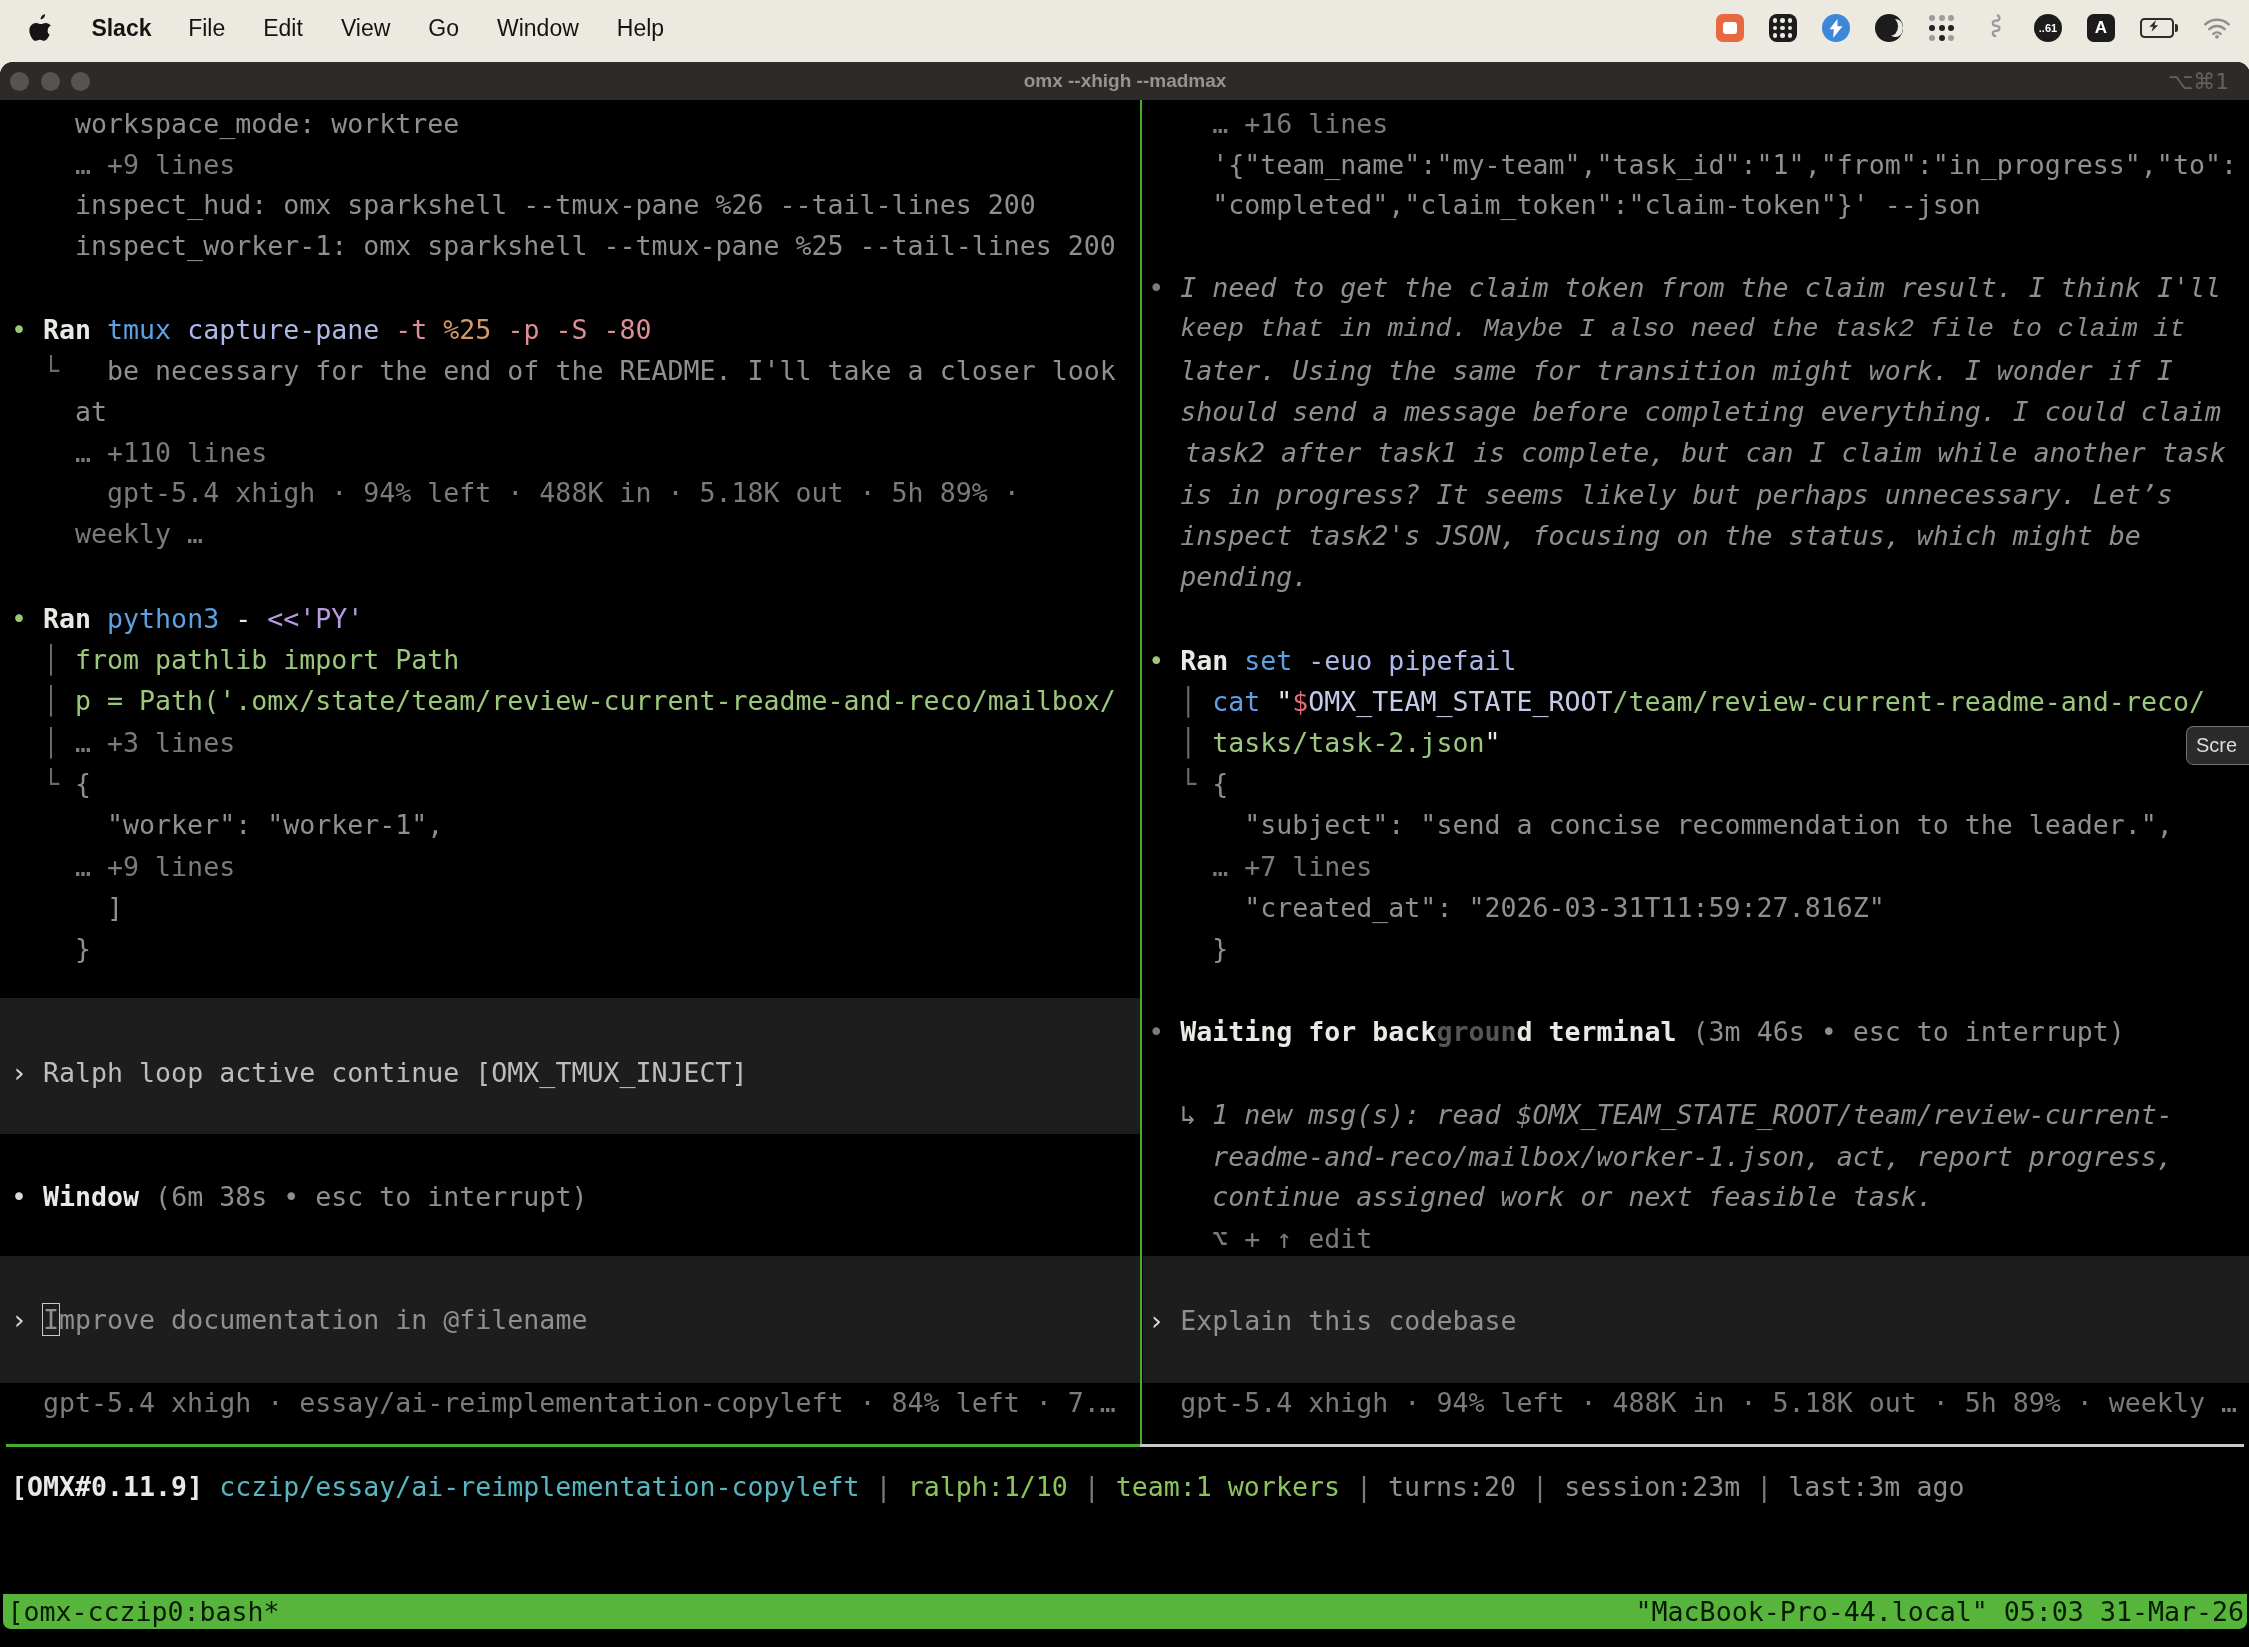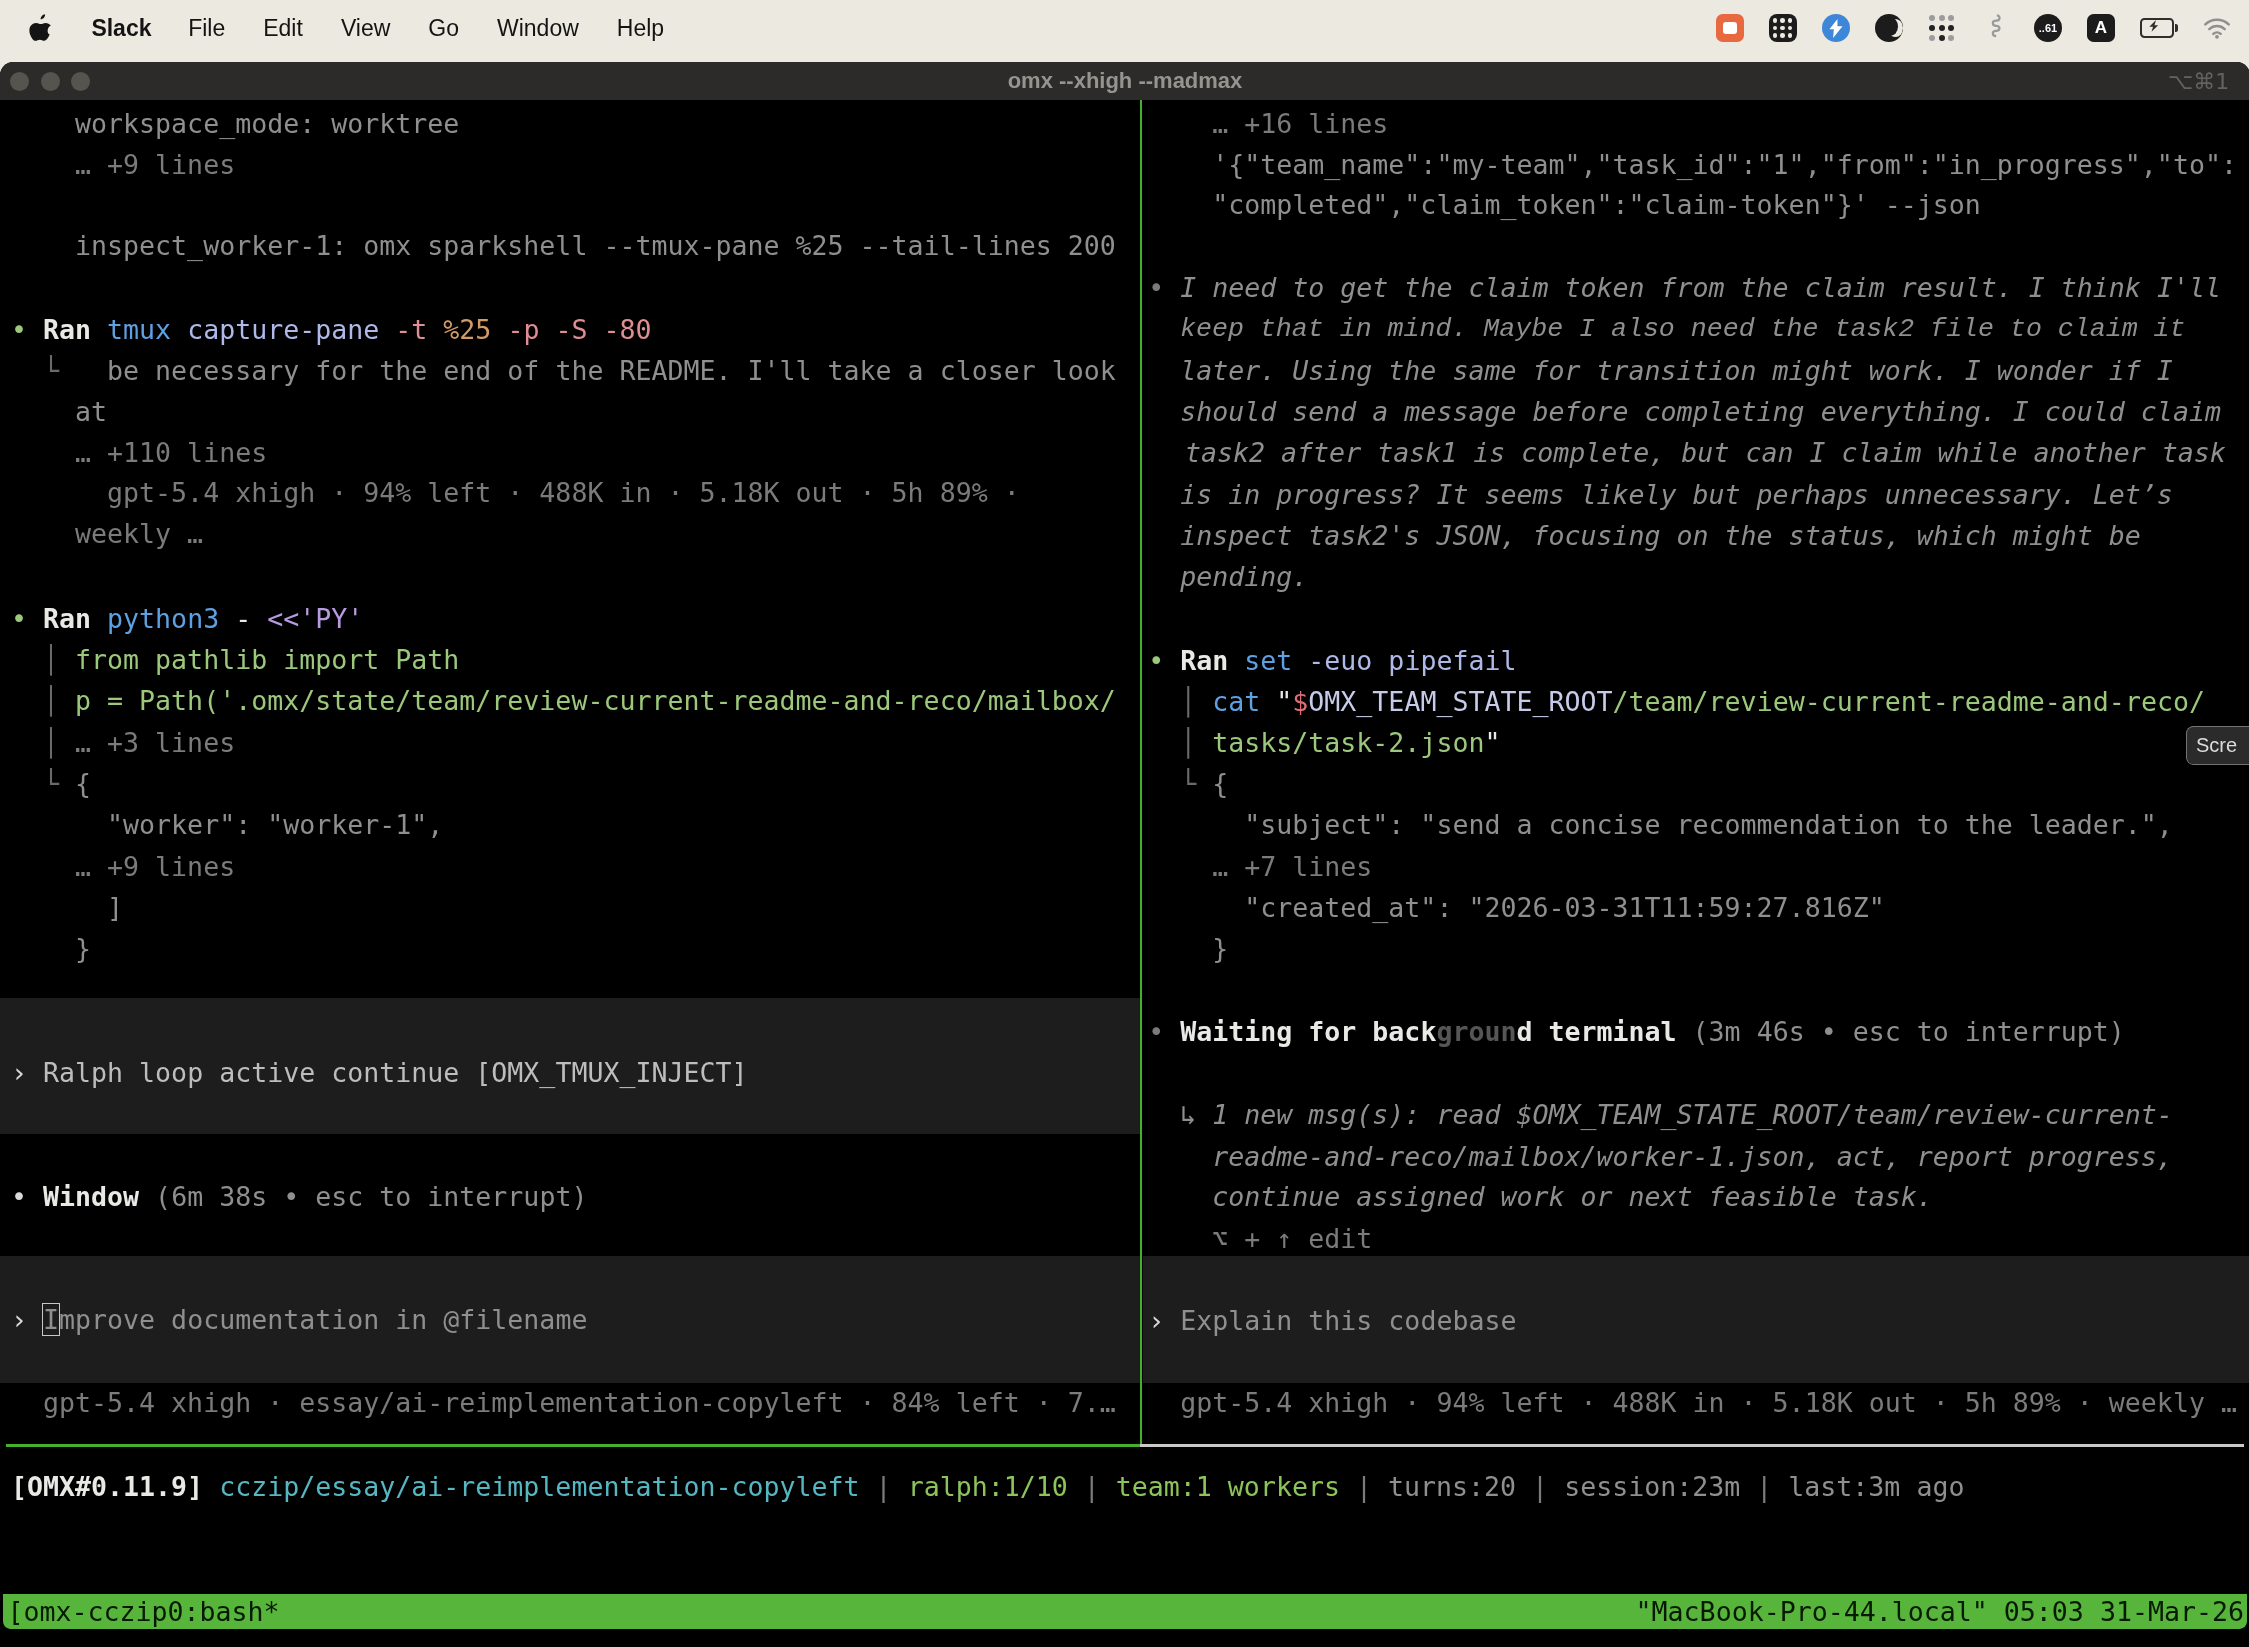--- a/index.html
+++ b/index.html
@@ -31,21 +31,21 @@
   .ic-batt{width:38px;}
   .batt-body{width:29.5px;height:16px;border:2.2px solid #2e2e2e;border-radius:4.4px;position:relative;}
   .batt-tip{width:3px;height:7.4px;background:#2e2e2e;border-radius:0 2.2px 2.2px 0;margin-left:1.5px;}
   
   .window{position:absolute;top:62px;left:0;width:2250px;height:1568px;background:#000;
     border-radius:13.3px;z-index:2;}
   .titlebar{position:absolute;top:0;left:0;width:100%;height:38px;background:var(--titlebar_bg);
     border-radius:13.3px 13.3px 0 0;}
   .dot{position:absolute;top:9.6px;width:19px;height:19px;border-radius:50%;background:#56544e;}
   .wtitle{position:absolute;top:0;left:0;width:100%;height:38px;display:flex;align-items:center;justify-content:center;
-    font-family:"Liberation Sans",sans-serif;font-weight:bold;font-size:22px;color:#96948f;}
+    font-family:"Liberation Sans",sans-serif;font-weight:bold;font-size:19px;color:#96948f;}
   .wbadge{position:absolute;top:6.6px;right:20.7px;font-family:"DejaVu Sans",sans-serif;font-size:22px;color:#63625e;}
   
   .pane{position:absolute;top:0;height:1648px;z-index:5;}
   .tline{position:absolute;white-space:pre;font-size:26.6px;line-height:34px;height:34px;}
   .band{position:absolute;left:0;background:var(--band_bg);z-index:-1;}
   .vdiv{position:absolute;top:100px;left:1140px;width:2.2px;height:1345px;background:var(--border_green);z-index:6;}
   .bline-l{position:absolute;top:1444px;left:5.9px;width:1135px;height:3px;background:var(--border_green);z-index:6;}
   .bline-r{position:absolute;top:1444px;left:1140px;width:1104px;height:3px;background:var(--border_gray);z-index:6;}
   .scre{position:absolute;top:726px;left:2186px;width:68px;height:37px;background:#2b2b2b;
     border:1.5px solid #747474;border-right:none;border-radius:7.4px 0 0 7.4px;color:#dcdcdc;
@@ -157,20 +157,21 @@
     <span class="wtitle">omx --xhigh --madmax</span>
     <span class="wbadge">⌥⌘1</span>
   </div>
 </div>
 
 <div class="pane" style="left: 0px; width: 1140px;">
     <div class="band" style="top: 998px; height: 136px; width: 1140px;"></div>
     <div class="band" style="top: 1256px; height: 127px; width: 1140px;"></div>
     <div class="tline" style="top: 107px; left: 11px;"><span class="c-gray">    workspace_mode: worktree</span></div>
     <div class="tline" style="top: 148px; left: 11px;"><span class="c-dim">    … +9 lines</span></div>
+    <div class="tline" style="top: 188px; left: 11px;"><span class="c-gray">    inspect_hud: omx sparkshell --tmux-pane %26 --tail-lines 200</span></div>
     <div class="tline" style="top: 229px; left: 11px;"><span class="c-gray">    inspect_worker-1: omx sparkshell --tmux-pane %25 --tail-lines 200</span></div>
     <div class="tline" style="top: 313px; left: 11px;"><span class="c-green">• </span><span class="c-white seg-b">Ran </span><span class="c-blue">tmux </span><span class="c-lav">capture-pane </span><span class="c-pink">-t </span><span class="c-orange">%25 </span><span class="c-pink">-p </span><span class="c-pink">-S </span><span class="c-pink">-80</span></div>
     <div class="tline" style="top: 354px; left: 11px;"><span class="c-tree">  └</span><span class="c-gray">   be necessary for the end of the README. I'll take a closer look</span></div>
     <div class="tline" style="top: 395px; left: 11px;"><span class="c-gray">    at</span></div>
     <div class="tline" style="top: 436px; left: 11px;"><span class="c-dim">    … +110 lines</span></div>
     <div class="tline" style="top: 476px; left: 11px;"><span class="c-dim">      gpt-5.4 xhigh · 94% left · 488K in · 5.18K out · 5h 89% ·</span></div>
     <div class="tline" style="top: 517px; left: 11px;"><span class="c-dim">    weekly …</span></div>
     <div class="tline" style="top: 602px; left: 11px;"><span class="c-green">• </span><span class="c-white seg-b">Ran </span><span class="c-blue">python3 </span><span class="c-white">- </span><span class="c-purple">&lt;&lt;'PY'</span></div>
     <div class="tline" style="top: 643px; left: 11px;"><span class="c-tree">  │ </span><span class="c-green">from pathlib import Path</span></div>
     <div class="tline" style="top: 684px; left: 11px;"><span class="c-tree">  │ </span><span class="c-green">p = Path('.omx/state/team/review-current-readme-and-reco/mailbox/</span></div>

